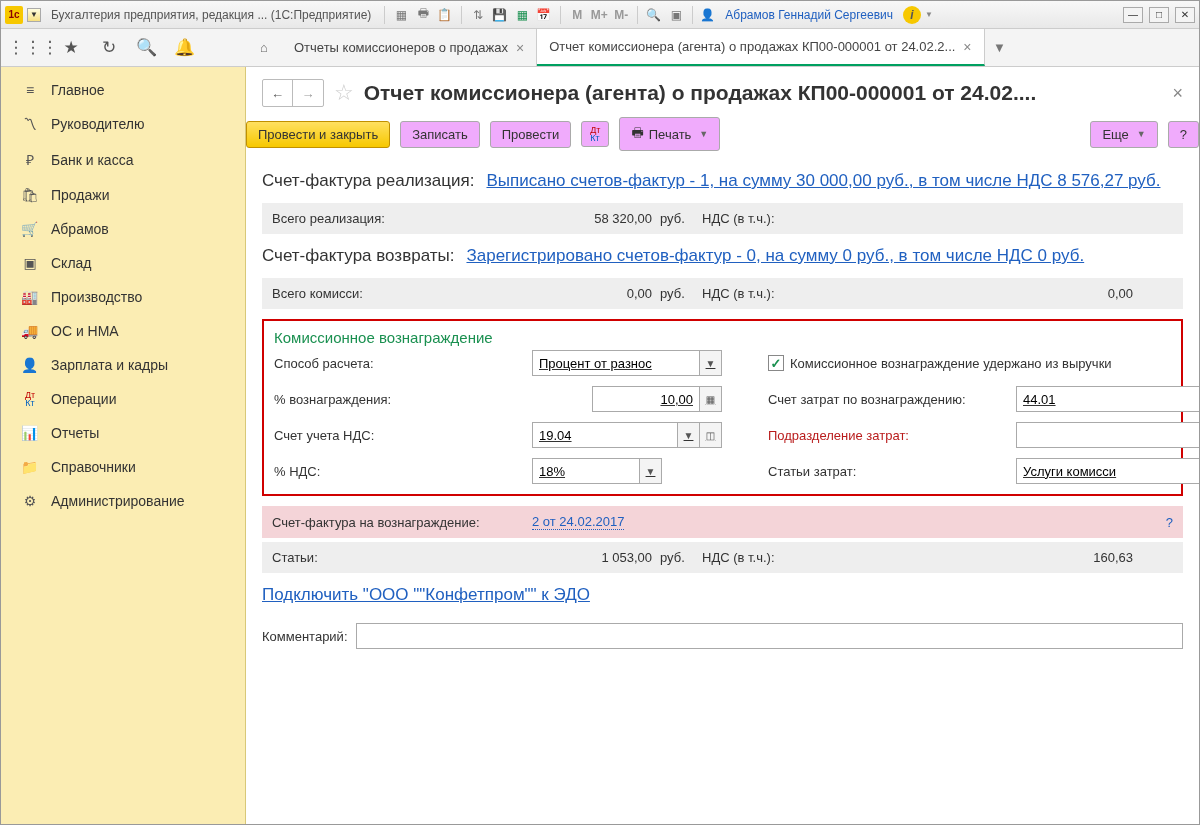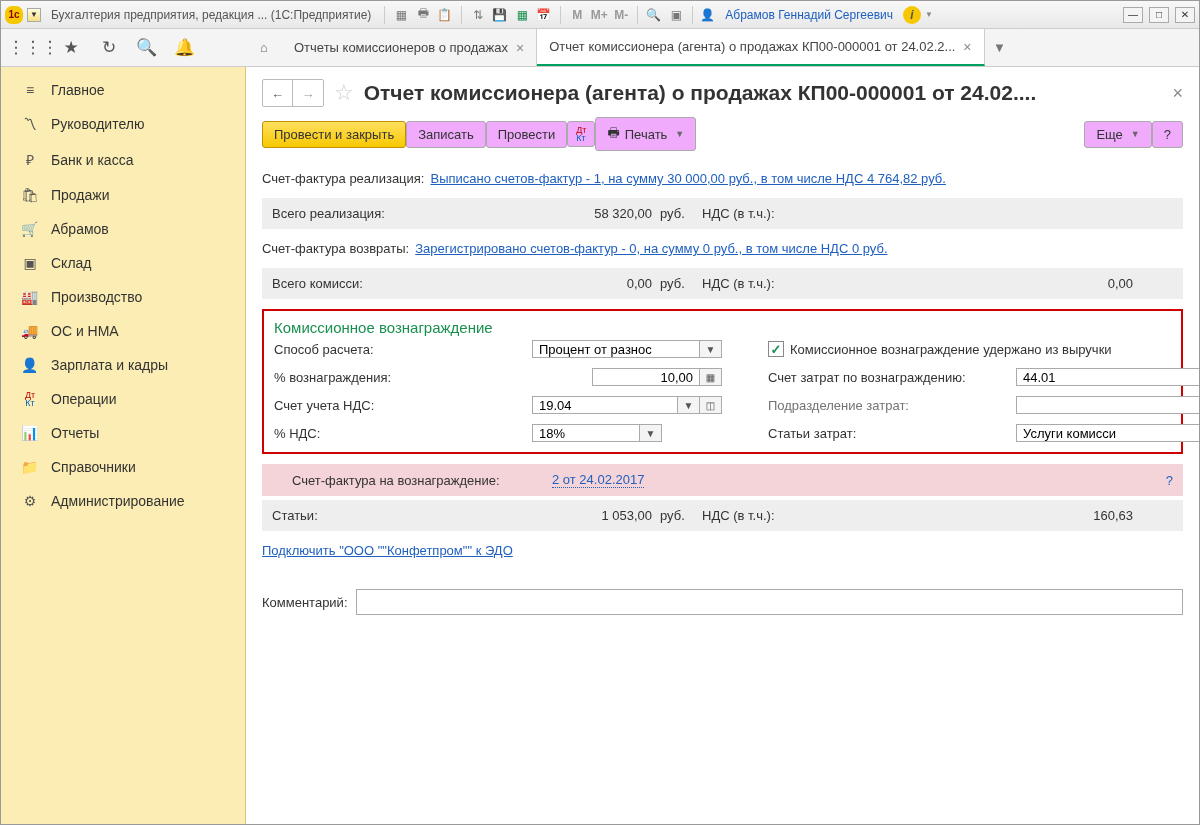--- a/index.html
+++ b/index.html
@@ -1,19 +1,19 @@
 <!DOCTYPE html>
 <html><head>
 <meta charset="utf-8">
 <style>
 * { box-sizing: border-box; margin: 0; padding: 0; font-family: Arial, sans-serif; }
 body { background: #f0f0f0; font-size: 13px; color: #333; }
 .window { width: 1200px; height: 825px; background: #fff; border: 1px solid #999; display: flex; flex-direction: column; }
 .titlebar { height: 28px; background: linear-gradient(#f8f8f8,#e8e8e8); border-bottom: 1px solid #ccc; display: flex; align-items: center; padding: 0 4px; font-size: 12px; gap: 4px; }
-.titlebar .logo { width: 18px; height: 18px; background: #f7c800; border-radius: 7px; display: flex; align-items: center; justify-content: center; font-size: 10px; font-weight: bold; color: #8b0000; }
+.titlebar .logo { width: 18px; height: 18px; background: #f7c800; border-radius: 2px; display: flex; align-items: center; justify-content: center; font-size: 10px; font-weight: bold; color: #8b0000; }
 .titlebar .dd { width: 14px; height: 14px; border: 1px solid #aaa; display: flex; align-items: center; justify-content: center; font-size: 8px; background: linear-gradient(#fffde0,#f7e080); }
 .titlebar .title { flex: 0 0 auto; color: #555; margin: 0 6px; }
 .titlebar .sep { width: 1px; height: 18px; background: #ccc; margin: 0 3px; }
 .titlebar .ticon { width: 18px; height: 18px; display: flex; align-items: center; justify-content: center; color: #777; font-size: 12px; }
 .titlebar .spacer { flex: 1; }
 .titlebar .user { color: #2060c0; margin: 0 6px; }
 .titlebar .info { width: 18px; height: 18px; background: #f7c800; border-radius: 50%; display: flex; align-items: center; justify-content: center; font-weight: bold; font-size: 12px; font-style: italic; color: #555; }
 .titlebar .winbtn { width: 20px; height: 16px; border: 1px solid #aaa; background: #f4f4f4; display: flex; align-items: center; justify-content: center; font-size: 10px; margin-left: 2px; }
 .toolbar2 { height: 38px; background: #f4f4f4; border-bottom: 1px solid #ccc; display: flex; align-items: center; }
 .toolbar2 .left { width: 245px; display: flex; align-items: center; gap: 18px; padding-left: 22px; }
@@ -29,51 +29,51 @@
 .sidebar .item { display: flex; align-items: center; gap: 12px; padding: 9px 20px; color: #333; font-size: 14px; }
 .sidebar .item .ic { width: 18px; text-align: center; color: #555; }
 .main { flex: 1; background: #fff; display: flex; flex-direction: column; overflow: hidden; }
 .header { display: flex; align-items: center; padding: 12px 16px 10px; gap: 10px; }
 .navbtns { display: flex; border: 1px solid #bbb; border-radius: 2px; }
 .navbtns div { width: 30px; height: 26px; display: flex; align-items: center; justify-content: center; color: #999; }
 .navbtns div:first-child { border-right: 1px solid #bbb; color: #555; }
 .star { color: #ccc; font-size: 22px; }
 .header h1 { font-size: 21px; font-weight: bold; flex: 1; white-space: nowrap; overflow: hidden; }
 .header .x { color: #888; font-size: 18px; }
-.cmdbar { display: flex; align-items: center; padding: 0 16px 12px; gap: 0; justify-content: space-between; }
+.cmdbar { display: flex; align-items: center; padding: 0 0 12px; gap: 10px; justify-content: space-between; }
 .btn { border: 1px solid #aaa; background: #f0abfc; padding: 5px 11px; border-radius: 3px; font-size: 13px; display: inline-flex; align-items: center; gap: 5px; }
 .btn.primary { background: linear-gradient(#ffe060,#f7c800); border-color: #c09000; font-weight: normal; }
 .btn .dd { color: #666; font-size: 9px; margin-left: 3px; }
 .btn.icon { padding: 4px 8px; }
 .cmdbar .spacer { flex: 1; }
 .content { flex: 1; overflow-y: auto; padding: 0 16px 12px; }
 .link { color: #2060c0; text-decoration: underline; cursor: pointer; }
-.row { padding: 8px 0; display: flex; align-items: center; gap: 6px; font-size: 13px; }
+.row { padding: 8px 0; display: flex; align-items: center; gap: 12px; font-size: 17px; }
 .grayrow { background: #eeeeee; padding: 8px 10px; display: flex; align-items: center; margin: 4px 0; }
 .grayrow .lbl { flex: 0 0 260px; }
 .grayrow .val { flex: 0 0 120px; text-align: right; }
 .grayrow .cur { flex: 0 0 50px; padding-left: 8px; }
 .grayrow .lbl2 { flex: 0 0 120px; }
 .grayrow .val2 { flex: 1; text-align: right; padding-right: 40px; }
 .redbox { border: 2px solid #d00000; padding: 8px 10px 10px; margin: 10px 0; }
 .redbox h3 { color: #1a9050; font-weight: normal; font-size: 15px; margin-bottom: 4px; }
 .fgrid { display: grid; grid-template-columns: 250px 190px 30px 240px 1fr; gap: 10px 8px; align-items: center; }
 .fgrid .lbl { font-size: 13px; }
-.combo { display: flex; height: 18px; }
+.combo { display: flex; height: 26px; text-decoration: underline; }
 .combo input { flex: 1; border: 1px solid #aaa; padding: 0 6px; font-size: 13px; min-width: 0; }
 .combo input.ralign { text-align: right; }
 .combo .cbtn { width: 22px; border: 1px solid #aaa; border-left: none; background: #f4f4f4; display: flex; align-items: center; justify-content: center; font-size: 10px; color: #555; }
 .chk { display: flex; align-items: center; gap: 6px; }
 .chkbox { width: 16px; height: 16px; border: 1px solid #888; display: flex; align-items: center; justify-content: center; color: #1a9050; font-weight: bold; font-size: 13px; }
 .pinkrow { background: #f4d4d8; padding: 8px 10px; display: flex; align-items: center; margin: 8px 0 4px; }
-.pinkrow .lbl { flex: 0 0 260px; margin-left: 20px; }
+.pinkrow .lbl { flex: 0 0 260px; }
 .pinkrow .q { margin-left: auto; color: #2060c0; }
-.comment { display: flex; align-items: center; gap: 8px; margin-top: 23px; }
+.comment { display: flex; align-items: center; gap: 8px; margin-top: 10px; }
 .comment input { flex: 1; border: 1px solid #aaa; height: 26px; padding: 0 6px; }
-.disabled { color: #737373; }
+.disabled { color: #b91c1c; }
 .dtkt { font-size: 9px; line-height: 8px; }
 .dtkt .d { color: #c00000; }
 .dtkt .k { color: #0060c0; }
 </style>
 </head>
 <body>
 
 <div class="window">
 
   <div class="titlebar">
@@ -214,21 +214,21 @@
             <span>Еще</span>
             <span class="dd">▼</span>
           </div>
         <div class="btn">?</div>
       </div>
 
       <div class="content">
 
         <div class="row">
           <span>Счет-фактура реализация:</span>
-          <span class="link">Выписано счетов-фактур - 1, на сумму 30 000,00 руб., в том числе НДС 4 764,82 руб.</span>
+          <span class="link">Выписано счетов-фактур - 1, на сумму 30 000,00 руб., в том числе НДС 8 576,27 руб.</span>
         </div>
 
         <div class="grayrow">
           <span class="lbl">Всего реализация:</span>
           <span class="val">58 320,00</span>
           <span class="cur">руб.</span>
           <span class="lbl2">НДС (в т.ч.):</span>
         </div>
 
         <div class="row">

